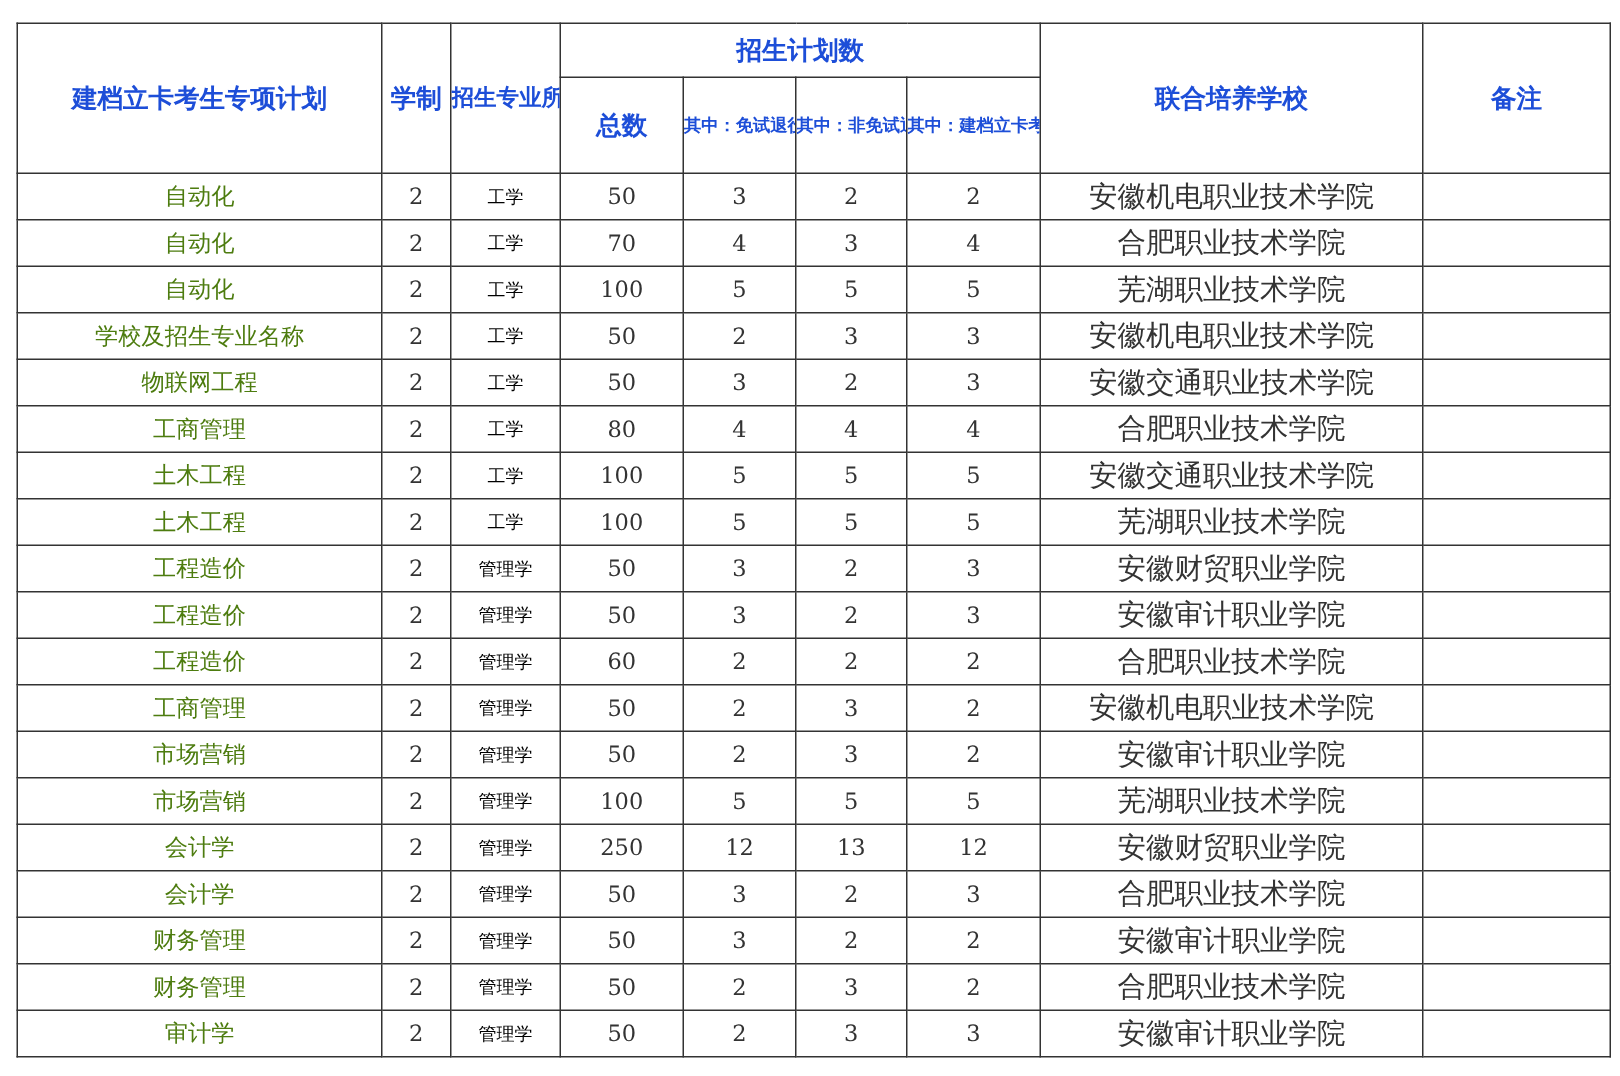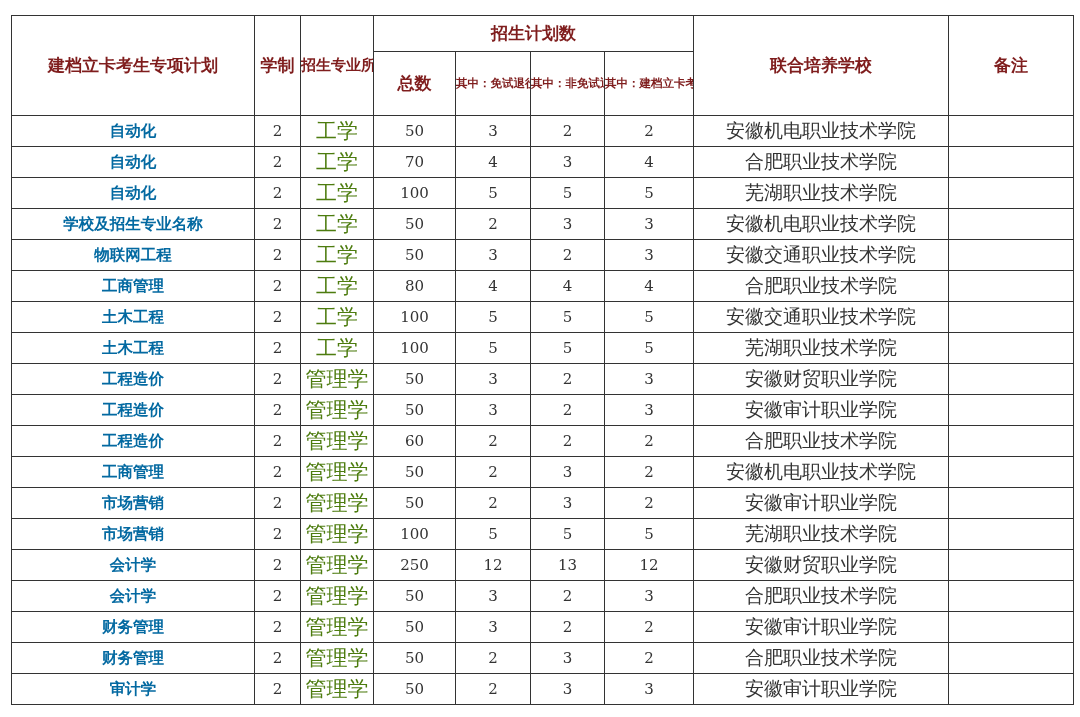--- a/index.html
+++ b/index.html
@@ -2,30 +2,30 @@
 <html><head>
 <meta charset="utf-8">
 <style>
   html, body { margin:0; padding:0; background:#ffffff; }
   body { width:1080px; height:717px; position:relative; overflow:hidden;
          font-family:"DejaVu Serif","Liberation Serif",serif; color:#2a2a2a; }
   table.plan { position:absolute; left:11px; top:15px; border-collapse:collapse;
                table-layout:fixed; width:1062px; }
   table.plan td, table.plan th { border:1px solid #333; padding:0; text-align:center;
                vertical-align:middle; overflow:hidden; white-space:nowrap; }
-  th { font-weight:bold; color:#7f1d1d; font-family:"DejaVu Sans","Liberation Sans",sans-serif; }
+  th { font-weight:bold; color:#1d4ed8; font-family:"DejaVu Sans","Liberation Sans",sans-serif; }
   th.big { font-size:17px; }
   th.mid { font-size:15px; line-height:19px; white-space:normal; }
   th.small { font-size:11.5px; line-height:15px; white-space:normal; font-weight:bold; }
   tr.h1 { height:36px; }
   tr.h2 { height:64px; }
   tbody tr { height:31px; }
   td { font-size:15px; }
-  td.name { text-align:left; padding-left:38px; font-family:"DejaVu Sans","Liberation Sans",sans-serif; font-size:15.5px; color:#0369a1;font-weight:bold; }
-  td.cat { font-family:"DejaVu Sans","Liberation Sans",sans-serif; font-size:21px; color:#4d7c0f; }
+  td.name { text-align:left; padding-left:38px; font-family:"DejaVu Sans","Liberation Sans",sans-serif; font-size:15.5px; color:#4d7c0f; }
+  td.cat { font-family:"DejaVu Sans","Liberation Sans",sans-serif; font-size:12px; color:#000000; }
   td.school { text-align:left; padding-left:3px; font-family:"DejaVu Sans","Liberation Sans",sans-serif; font-size:19px; color:#333; }
   td.num { font-family:"DejaVu Serif","Liberation Serif",serif; color:#333; }
 </style>
 </head>
 <body>
 
 <table class="plan">
   <colgroup>
     <col style="width:243px">
       <col style="width:46px">

